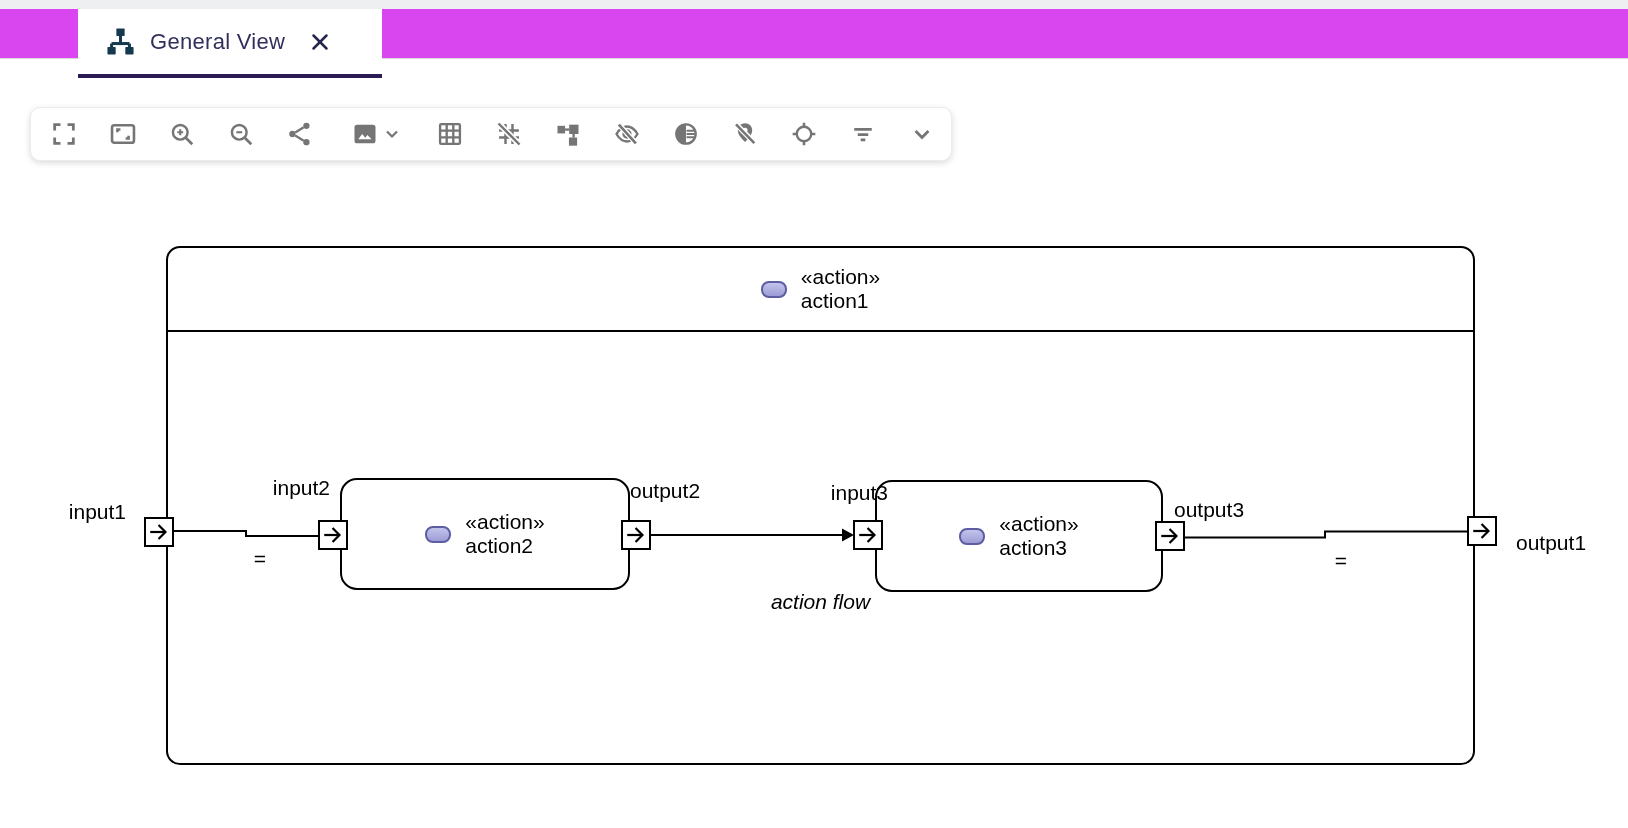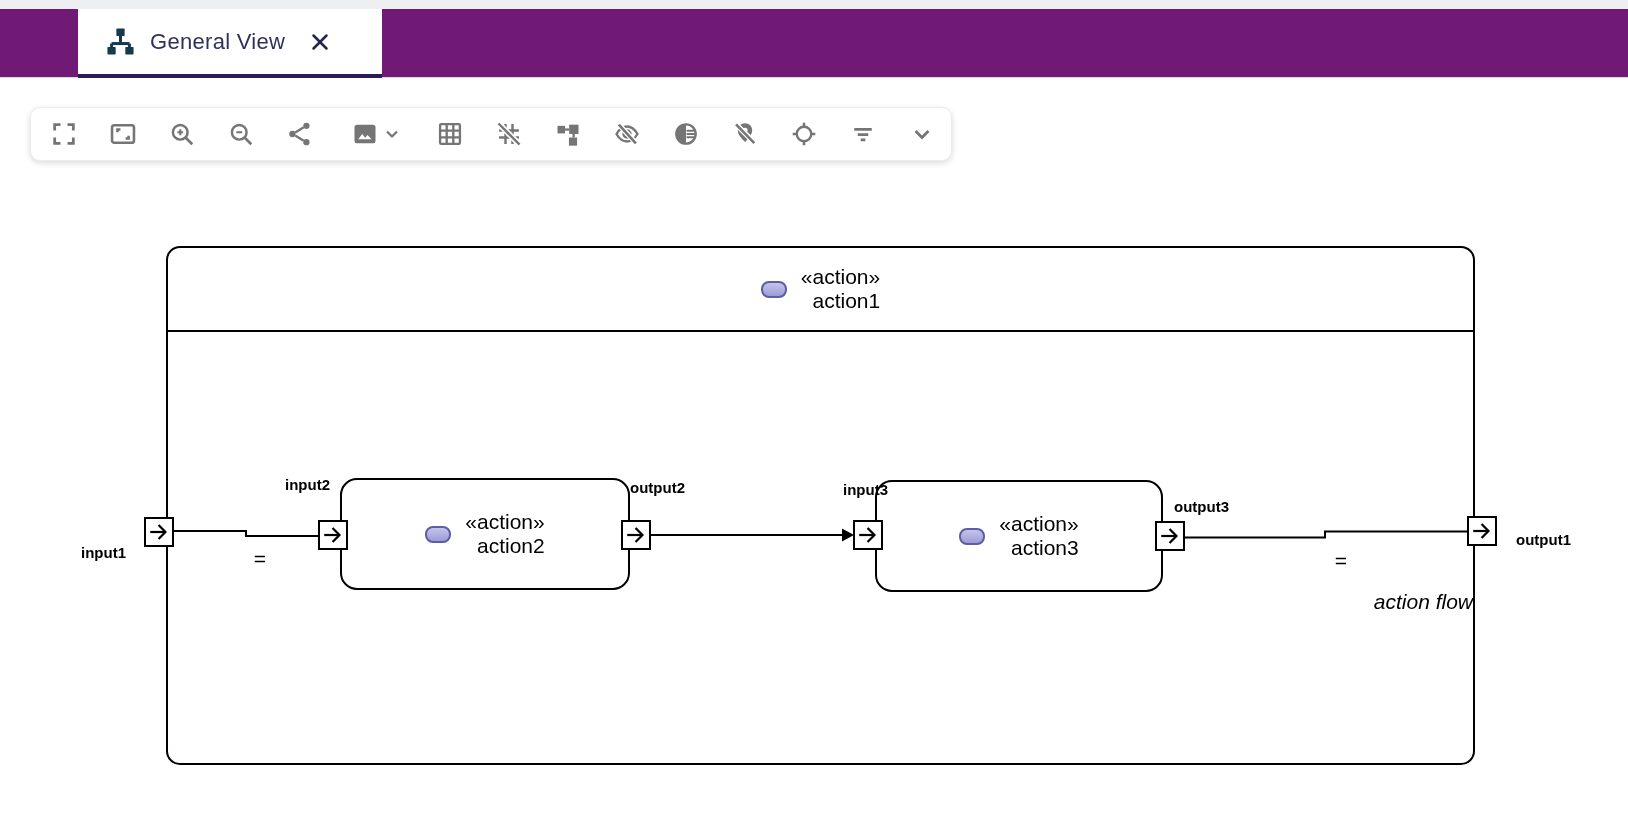--- a/index.html
+++ b/index.html
@@ -1,21 +1,21 @@
 <!DOCTYPE html>
 <html><head>
 <meta charset="utf-8">
 <style>
   * { margin:0; padding:0; box-sizing:border-box; }
   html,body { width:1628px; height:828px; background:#fff; overflow:hidden;
               font-family:"Liberation Sans", sans-serif; color:#000; }
 
   
   .top-strip { position:absolute; left:0; top:0; width:100%; height:9px; background:#edeff0; z-index:4; }
-  .tab-bar { position:absolute; left:0; top:9px; width:100%; height:69px; background:#701a75;
+  .tab-bar { position:absolute; left:0; top:9px; width:100%; height:50px; background:#d946ef;
              border-bottom:1px solid #d9dadb; z-index:4; }
   .tab { position:absolute; left:78px; top:0; height:69px; width:304px; display:flex; align-items:center;
          gap:13px; padding:0 18px 0 26px; border-bottom:4px solid #2b1b54; cursor:pointer; background:#fff; }
   .tab-label { font-size:22px; font-weight:500; color:#31305c; letter-spacing:.3px; white-space:nowrap; }
   .tab-close { width:32px; height:32px; display:flex; align-items:center; justify-content:center;
                background:none; border:none; cursor:pointer; margin-left:6px; }
 
   
   .toolbar { position:absolute; left:30px; top:107px; width:922px; height:54px; background:#fff;
              border:1px solid #ececec; border-radius:10px; box-shadow:0 2px 6px rgba(0,0,0,.15);
@@ -26,42 +26,42 @@
                 gap:5px; background:none; border:none; cursor:pointer; flex:none; }
 
   
   .canvas { position:absolute; inset:0; z-index:0; }
   .root-node { position:absolute; left:166px; top:246px; width:1309px; height:519px;
                border:2px solid #000; border-radius:14px; background:transparent; }
   .root-header { position:absolute; left:0; top:0; right:0; height:84px; border-bottom:2px solid #000;
                  display:flex; align-items:center; justify-content:center; gap:14px; }
   .type-icon { width:26px; height:17px; border-radius:8px; border:2px solid #5d5da3;
                background:linear-gradient(180deg,#c3c3ec 0%,#9d9dd6 100%); flex:none; }
-  .node-label { text-align:right; font-size:21px; line-height:24px; color:#000; }
-  .flow-label { position:absolute; left:0; right:0; top:342px; text-align:right;
+  .node-label { text-align:left; font-size:21px; line-height:24px; color:#000; }
+  .flow-label { position:absolute; left:0; right:0; top:342px; text-align:center;
                 font-style:italic; font-size:21px; }
   .action-node { position:absolute; border:2px solid #000; border-radius:17px; background:#fff;
                  display:flex; align-items:center; justify-content:center; gap:14px; cursor:pointer; }
   .node-action2 { left:340px; top:478px; width:290px; height:112px; }
   .node-action3 { left:875px; top:480px; width:288px; height:112px; }
 
   .edges { position:absolute; inset:0; z-index:2; pointer-events:none; }
   .edges path, .edges polygon { pointer-events:stroke; }
 
   .port { position:absolute; width:30px; height:30px; border:2px solid #000; background:#fff;
           display:flex; align-items:center; justify-content:center; z-index:5; cursor:pointer; }
   .p-input1  { left:144px; top:517px; }
   .p-input2  { left:318px; top:520px; }
   .p-output2 { left:621px; top:520px; }
   .p-input3  { left:853px; top:520px; }
   .p-output3 { left:1155px; top:521px; }
   .p-output1 { left:1467px; top:516px; }
 
-  .port-label { position:absolute; font-size:15px; white-space:nowrap; z-index:6;font-weight:bold; }
-  .l-input1  { left:30px;  top:544px; width:96px; text-align:right; }
+  .port-label { position:absolute; font-size:21px; white-space:nowrap; z-index:6; }
+  .l-input1  { left:30px;  top:500px; width:96px; text-align:right; }
   .l-input2  { left:234px; top:476px; width:96px; text-align:right; }
   .l-output2 { left:630px; top:479px; }
   .l-input3  { left:792px; top:481px; width:96px; text-align:right; }
   .l-output3 { left:1174px; top:498px; }
   .l-output1 { left:1516px; top:531px; }
   .eq-label  { position:absolute; font-size:21px; width:48px; text-align:center; z-index:6; }
   .eq-left   { left:236px; top:547px; }
   .eq-right  { left:1317px; top:549px; }
 </style>
 </head>

